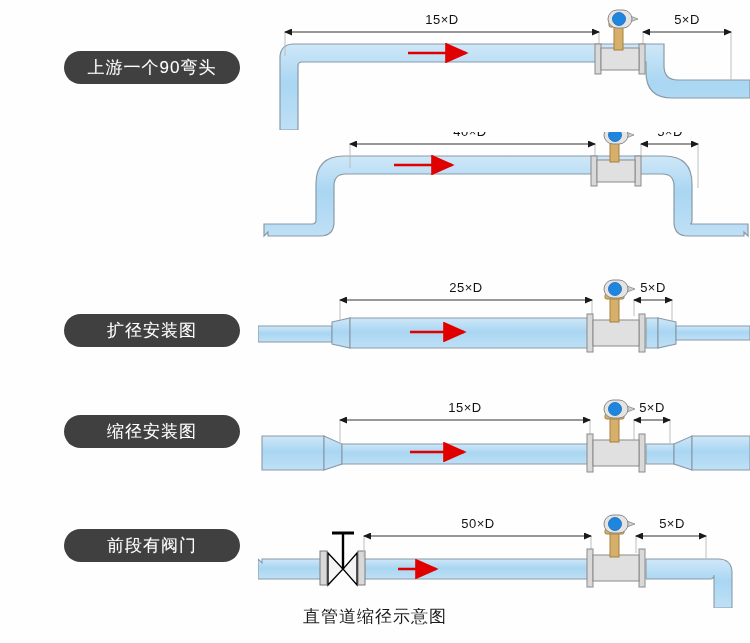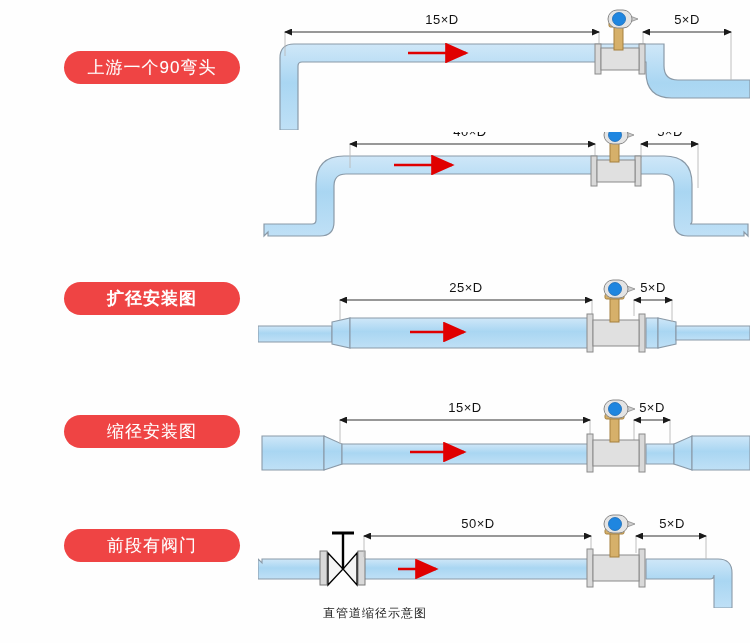--- a/index.html
+++ b/index.html
@@ -26,33 +26,33 @@
     top: 0;
     width: 262px;
     height: 600px;
   }
   .pill {
     position: absolute;
     left: 64px;
     width: 176px;
     height: 33px;
     border-radius: 17px;
-    background: #ef4444;
+    background: #404040;
     color: #ffffff;
     font-size: 17px;
     letter-spacing: 1px;
     display: flex;
     align-items: center;
     justify-content: center;
     box-sizing: border-box;
     text-shadow: 0 0 1px rgba(255,255,255,.25);
   }
   .pill-0 { top: 51px; }
   .pill-1 { top: 179px; }
-  .pill-2 { top: 282px; font-weight: bold; }
+  .pill-2 { top: 314px; }
   .pill-3 { top: 415px; }
   .pill-4 { top: 529px; }
 
   .diagram-col {
     position: absolute;
     left: 258px;
     top: 0;
     width: 492px;
     height: 600px;
   }
@@ -67,21 +67,21 @@
   .row-2 { top: 262px; height: 100px; }
   .row-3 { top: 382px; height: 100px; }
   .row-4 { top: 495px; height: 105px; text-align: center; }
 
   .caption {
     position: absolute;
     left: 0;
     top: 605px;
     width: 750px;
     text-align: center;
-    font-size: 12px;
+    font-size: 17px;
     color: #1a1a1a;
     letter-spacing: 1px;
   }
   svg { display: block; }
   .dimtxt {
     font-family: "Liberation Sans", "DejaVu Sans", sans-serif;
     font-size: 13px;
     fill: #111111;
     letter-spacing: 0.5px;
   }

